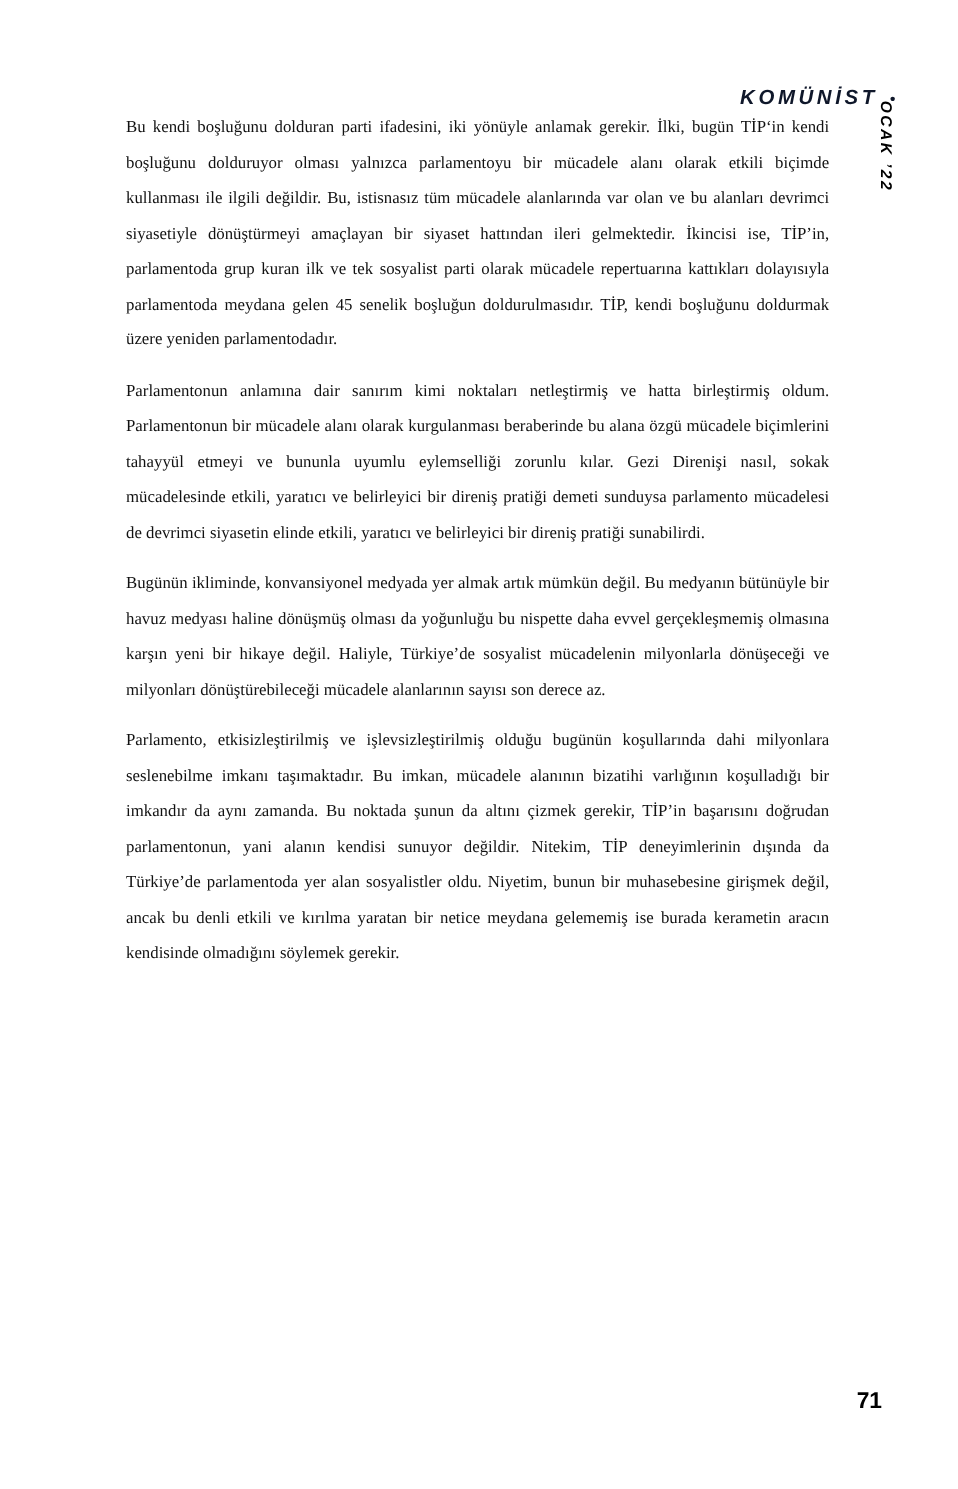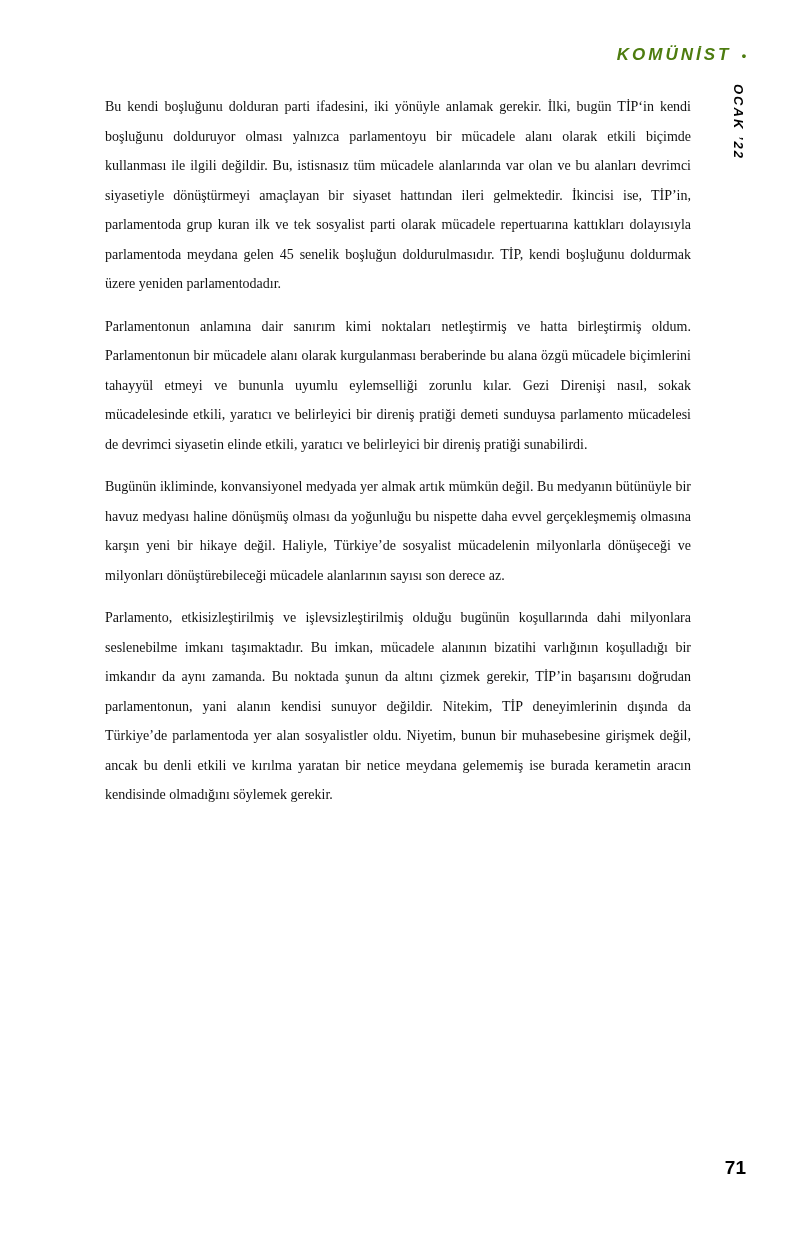--- a/index.html
+++ b/index.html
@@ -11,31 +11,31 @@
     position: relative;
     width: 798px;
     height: 1241px;
     background: #ffffff;
     overflow: hidden;
     font-family: "Liberation Serif", serif;
     color: #111111;
   }
   .journal-header {
     position: absolute;
-    top: 45px;
+    top: 72px;
     right: 52px;
     display: flex;
     align-items: center;
     gap: 10px;
     font-family: "Liberation Sans", sans-serif;
     font-style: italic;
     font-weight: bold;
     font-size: 17px;
     letter-spacing: 3px;
-    color: #4d7c0f;
+    color: #0f172a;
   }
   .journal-header .bullet {
     font-size: 13px;
     letter-spacing: 0;
   }
   .issue-vertical {
     position: absolute;
     top: 84px;
     right: 52px;
     writing-mode: vertical-rl;
@@ -56,21 +56,21 @@
     margin: 0 0 13px 0;
     font-size: 14px;
     line-height: 29.5px;
     text-align: justify;
     hyphens: auto;
     -webkit-hyphens: auto;
   }
   .page-number {
     position: absolute;
     bottom: 62px;
-    right: 52px;
+    right: 63px;
     font-family: "Liberation Sans", sans-serif;
     font-weight: bold;
     font-size: 19px;
     color: #000000;
   }
 </style>
 </head>
 <body>
 
 <div class="page">

